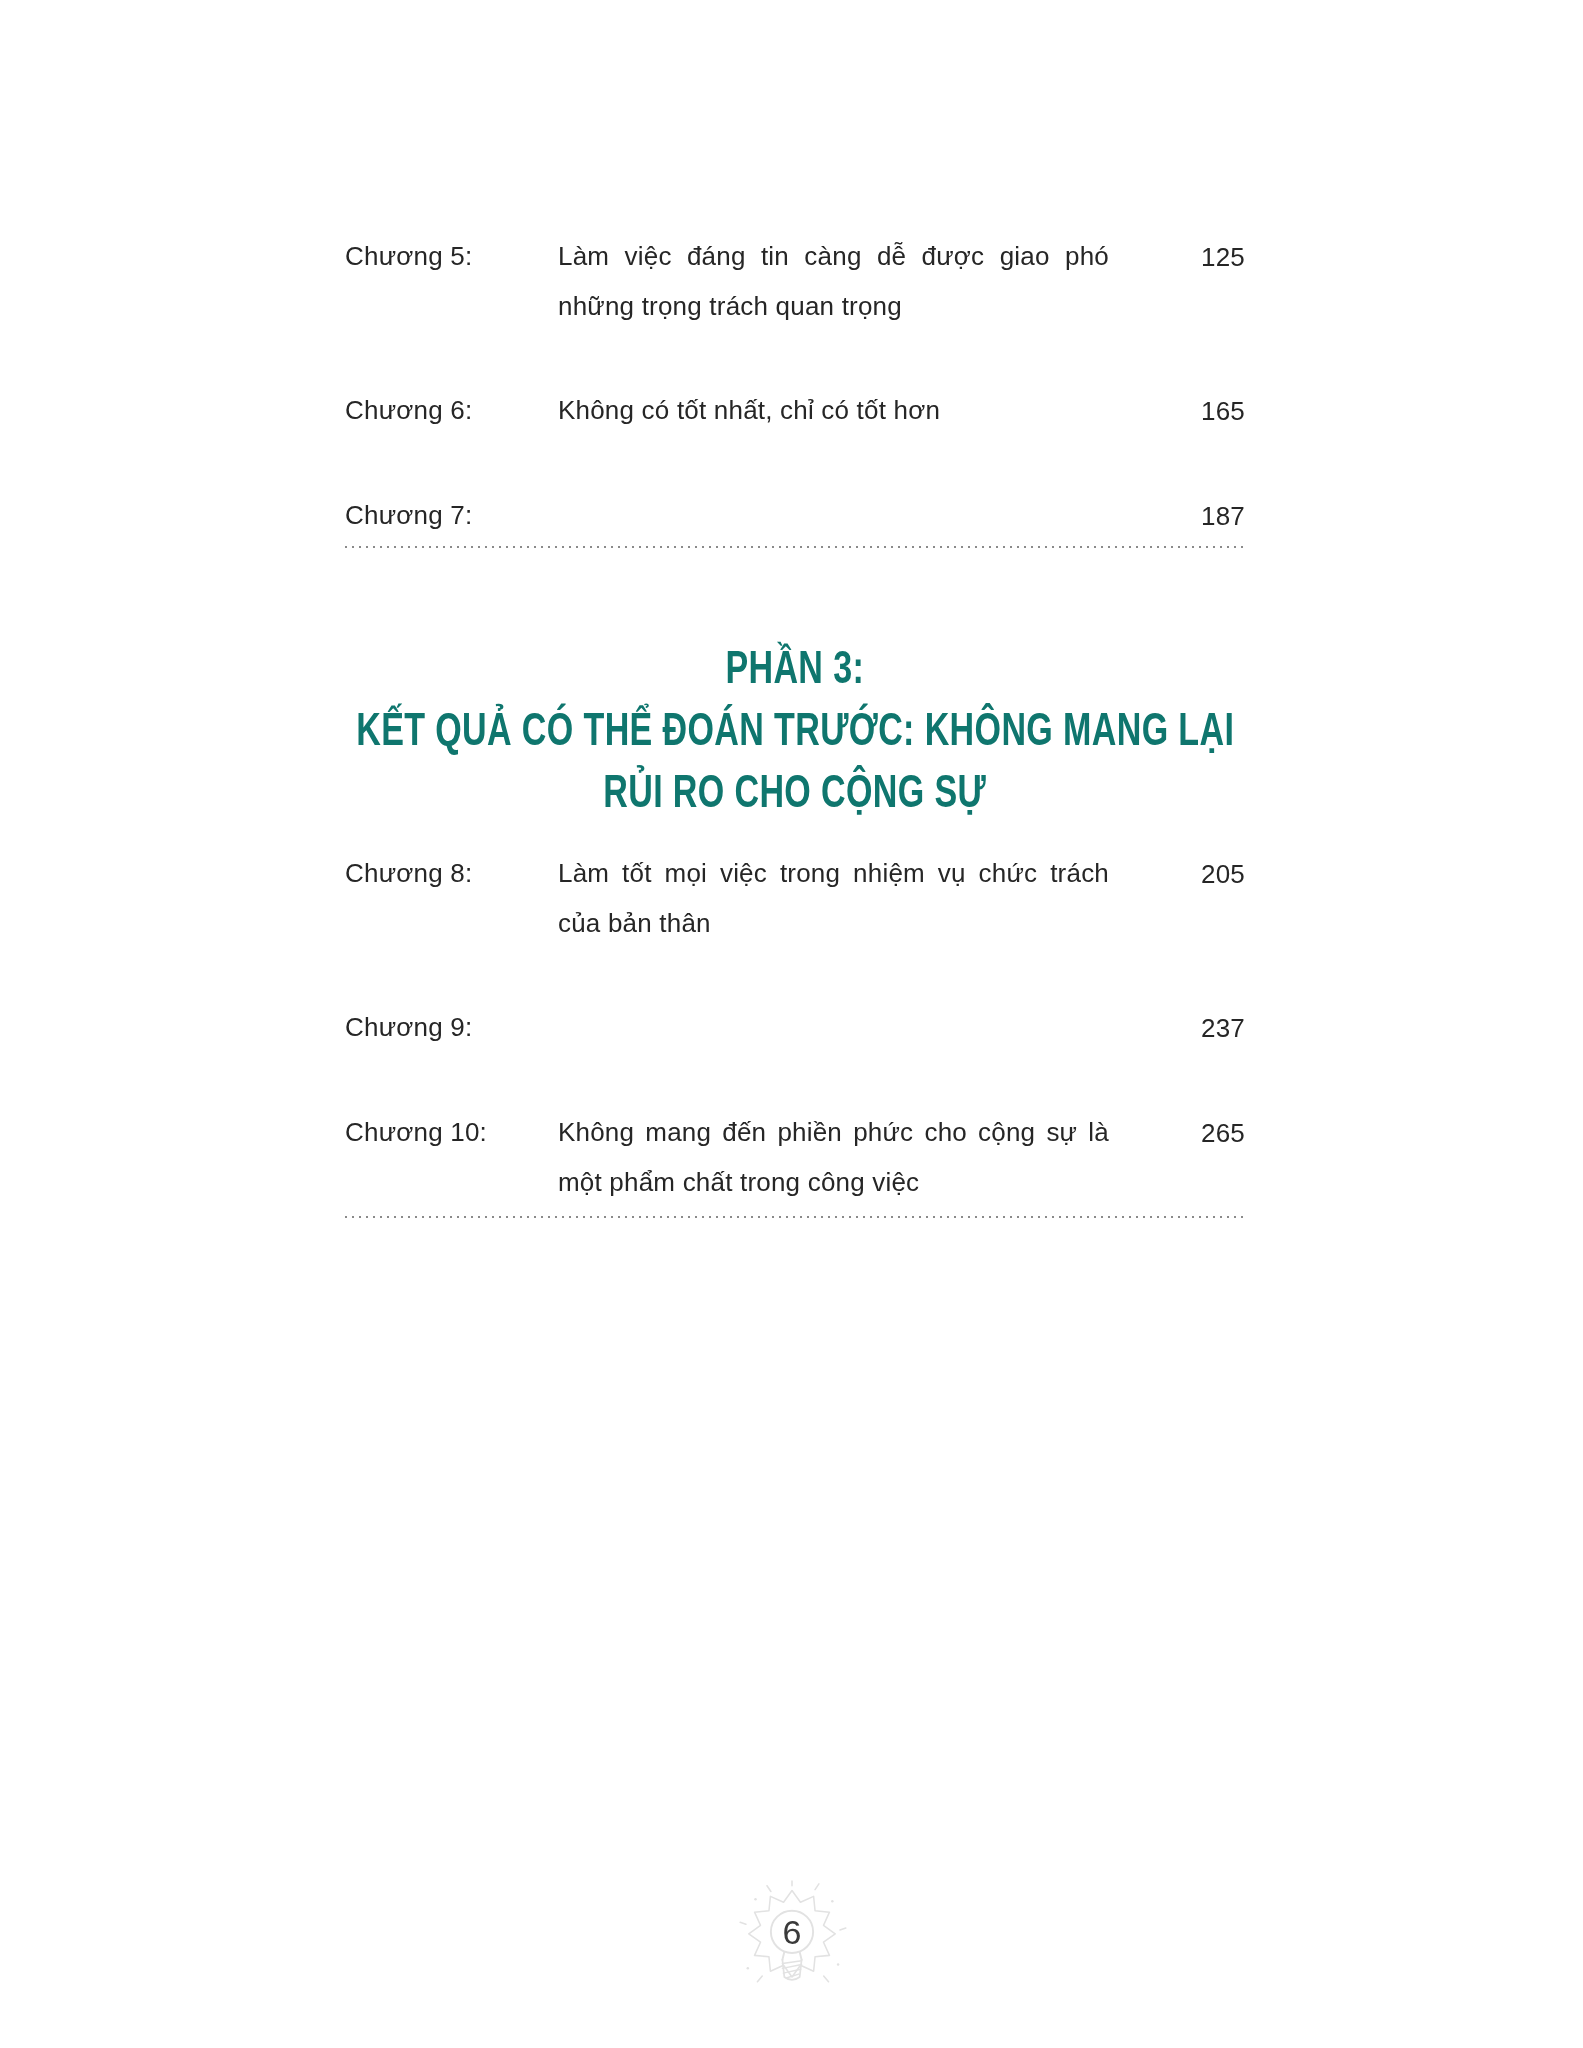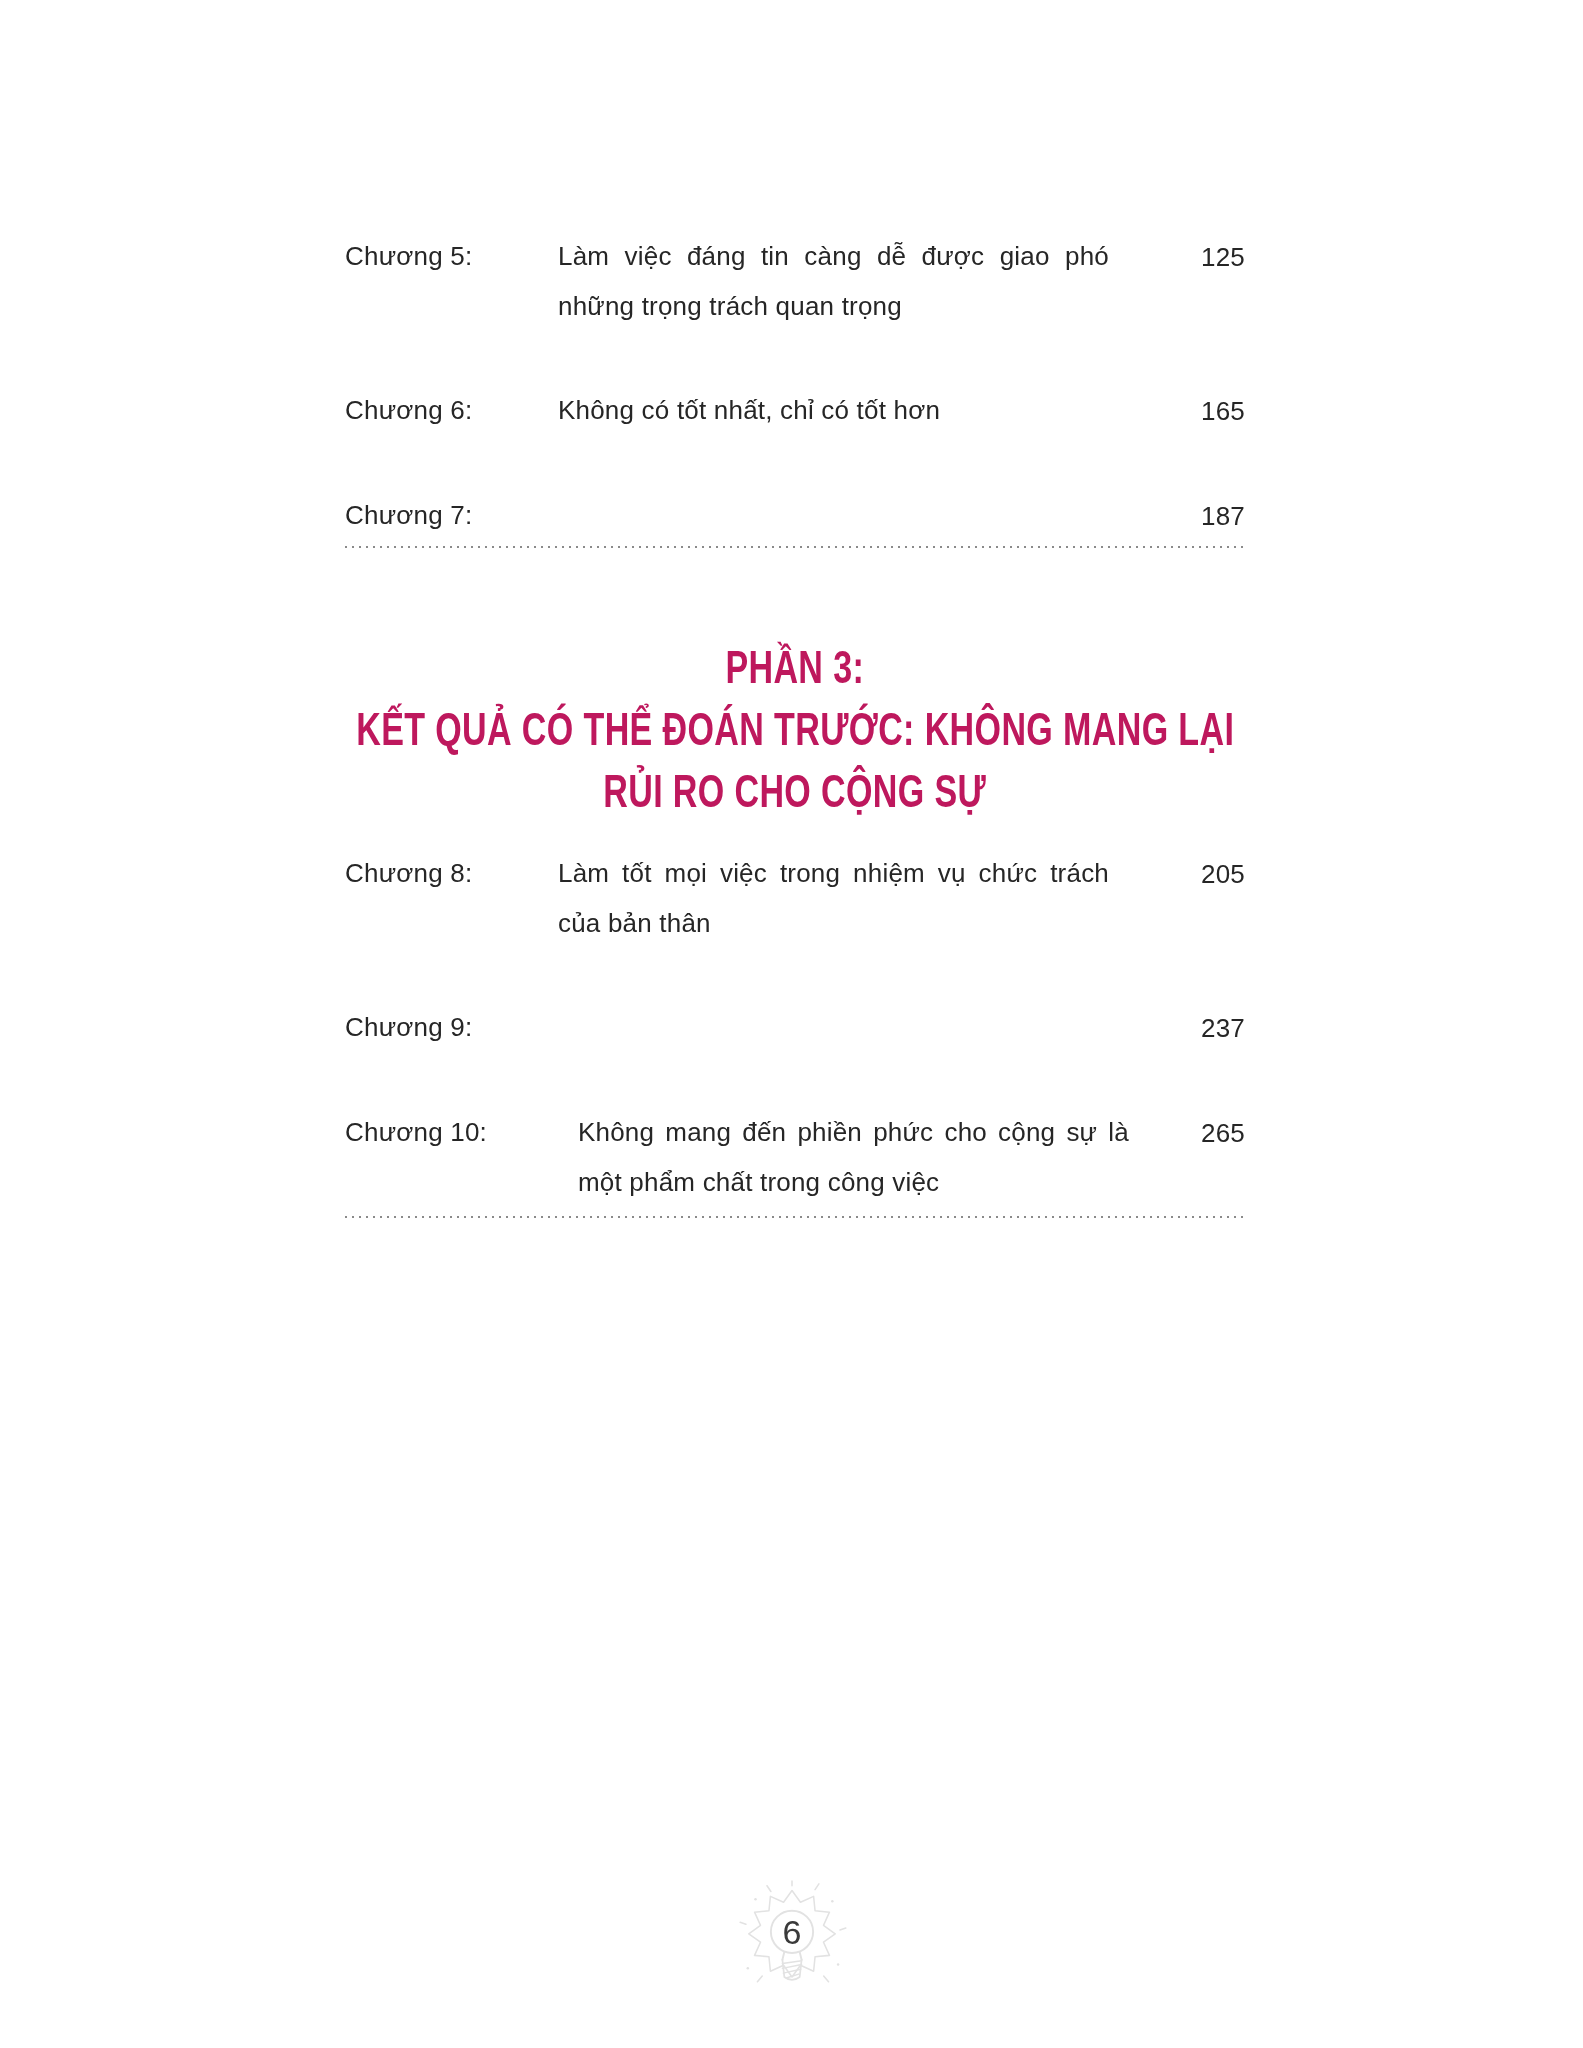--- a/index.html
+++ b/index.html
@@ -46,21 +46,21 @@
     margin:4px 0 0 0;
     background-image:repeating-linear-gradient(to right,#8a8a8a 0 2px,transparent 2px 7px);
     background-size:100% 2px;
     background-position:0 bottom;
     background-repeat:no-repeat;
   }
   
   .part-heading{
     margin-top:88px;
     margin-bottom:26px;
-    color:#be185d;
+    color:#0f766e;
     font-weight:bold;
   }
   .part-heading .hline{
     display:flex;
     justify-content:center;
     line-height:62px;
     font-size:46px;
   }
   .part-heading .hline>span{
     white-space:nowrap;
@@ -126,21 +126,21 @@
       <div class="toc-label">Chương 8:</div>
       <div class="toc-title">Làm tốt mọi việc trong nhiệm vụ chức trách của bản thân</div>
       <div class="toc-page">205</div>
     </div>
 
     <div class="toc-row">
       <div class="toc-label">Chương 9:</div>
       <div class="toc-page">237</div>
     </div>
 
-    <div class="toc-row" style="margin-bottom:8px;gap:20px;">
+    <div class="toc-row" style="margin-bottom:8px;">
       <div class="toc-label">Chương 10:</div>
       <div class="toc-title">Không mang đến phiền phức cho cộng sự là một phẩm chất trong công việc</div>
       <div class="toc-page">265</div>
     </div>
 
     <div class="dotted-divider"></div>
 
   </div>
 
   <div class="footer-doodle">

